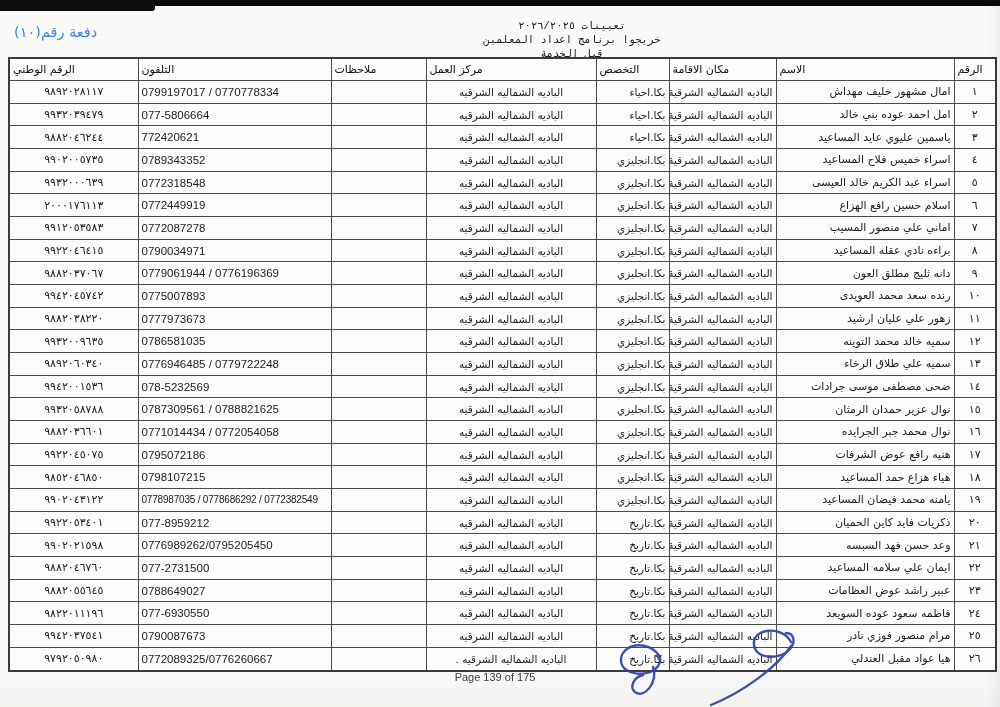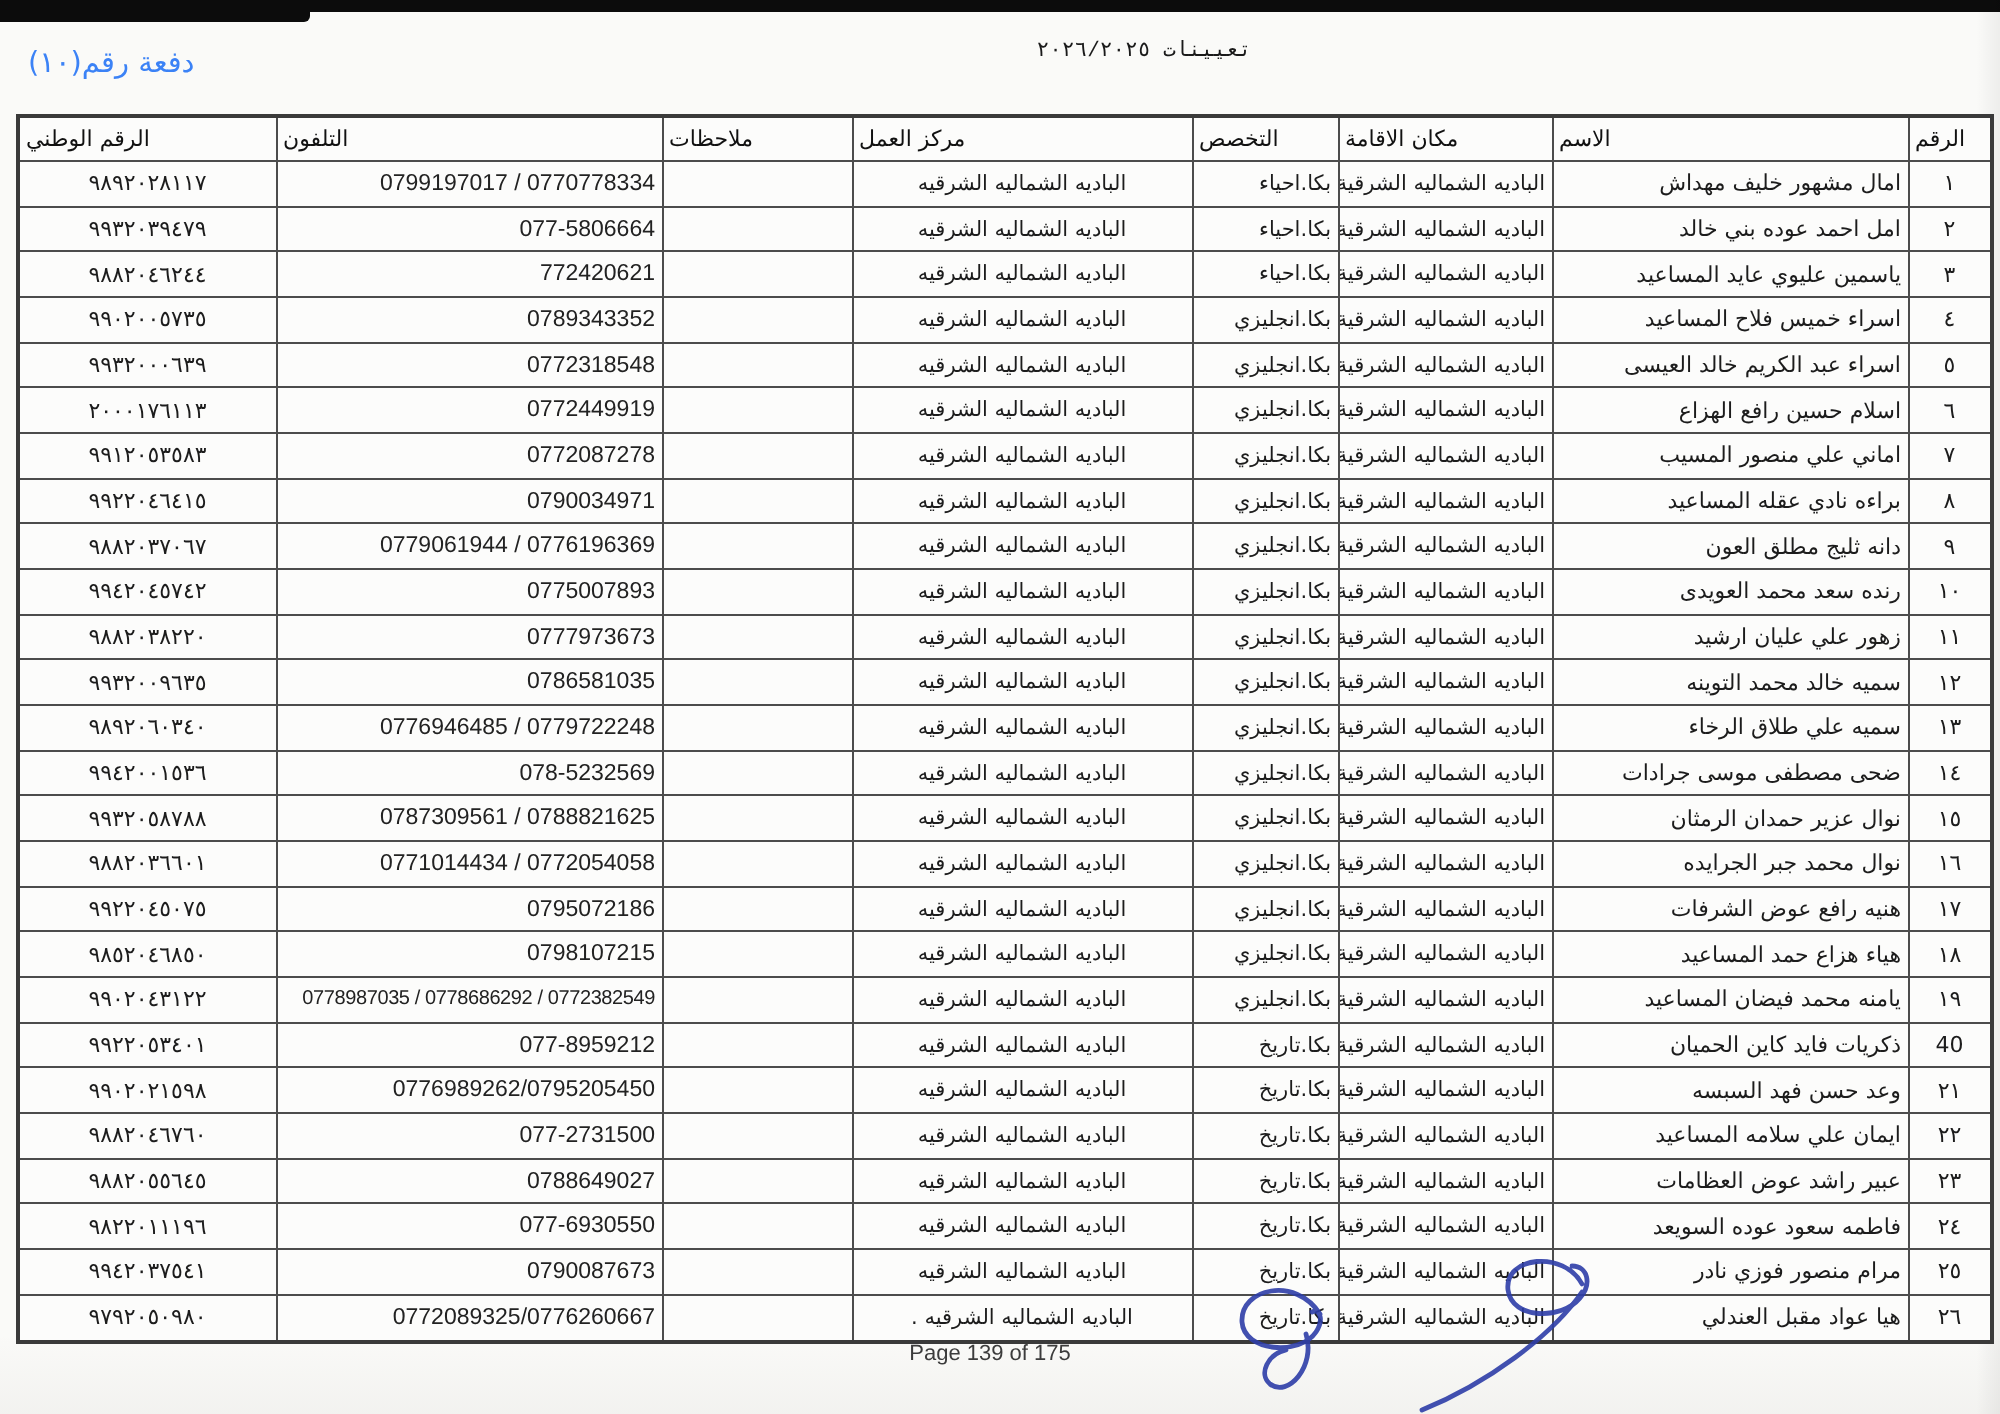--- a/index.html
+++ b/index.html
@@ -36,21 +36,21 @@
   table.roster{border:2px solid #3a3a3a;}
   thead th{height:21px;font-size:11px;text-align:left;color:#111;}
   tbody td{font-size:10.5px;}
   td.c-num{text-align:center;font-size:11px;}
   td.c-name{text-align:right;padding-right:6px;font-size:11px;}
   td.c-res{text-align:center;}
   td.c-spec{text-align:right;}
   td.c-work{text-align:center;}
   td.c-notes{}
   td.c-phone{
-    text-align:right;direction:ltr;
+    text-align:left;direction:ltr;
     font-family:"Liberation Sans",sans-serif;font-size:11.5px;color:#222;
   }
   td.c-phone.tight{font-size:10px;letter-spacing:-0.2px;}
   td.c-nat{text-align:center;font-size:11px;letter-spacing:1.5px;direction:rtl;}
 
   .page-footer{
     position:absolute;top:671px;left:495px;transform:translateX(-50%);
     font-family:"Liberation Sans",sans-serif;font-size:11px;color:#3c3c3c;
   }
   .signature{position:absolute;left:598px;top:620px;width:215px;height:87px;}
@@ -60,20 +60,21 @@
 
 <div class="scan-strip"></div>
 <div class="scan-strip-left"></div>
 <div class="scan-edge-right"></div>
 <div class="scan-shade-bottom"></div>
 
 <div class="batch">دفعة رقم(١٠)</div>
 
 <div class="titles">
   <div>تعيينات ٢٠٢٦/٢٠٢٥</div>
+  <div>خريجوا برنامج اعداد المعلمين قبل الخدمة</div>
 </div>
 
 <table class="roster">
   <colgroup>
     <col style="width:42px">
       <col style="width:178px">
       <col style="width:107px">
       <col style="width:73px">
     <col style="width:170px">
       <col style="width:95px">
@@ -296,21 +297,21 @@
     <td class="c-name">يامنه محمد فيضان المساعيد</td>
     <td class="c-res">الباديه الشماليه الشرقية</td>
     <td class="c-spec">بكا.انجليزي</td>
     <td class="c-work">الباديه الشماليه الشرقيه</td>
     <td class="c-notes"></td>
     <td class="c-phone tight">0778987035 / 0778686292 / 0772382549</td>
     <td class="c-nat">٩٩٠٢٠٤٣١٢٢</td>
   </tr>
 
   <tr>
-    <td class="c-num">40</td>
+    <td class="c-num">٢٠</td>
     <td class="c-name">ذكريات فايد كاين الحميان</td>
     <td class="c-res">الباديه الشماليه الشرقية</td>
     <td class="c-spec">بكا.تاريخ</td>
     <td class="c-work">الباديه الشماليه الشرقيه</td>
     <td class="c-notes"></td>
     <td class="c-phone">077-8959212</td>
     <td class="c-nat">٩٩٢٢٠٥٣٤٠١</td>
   </tr>
 
   <tr>

